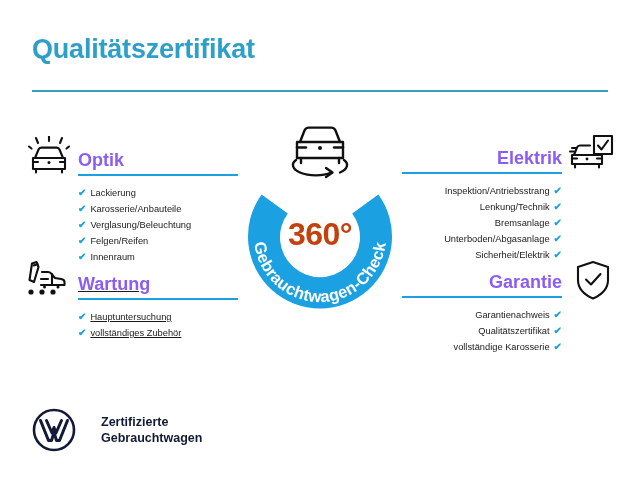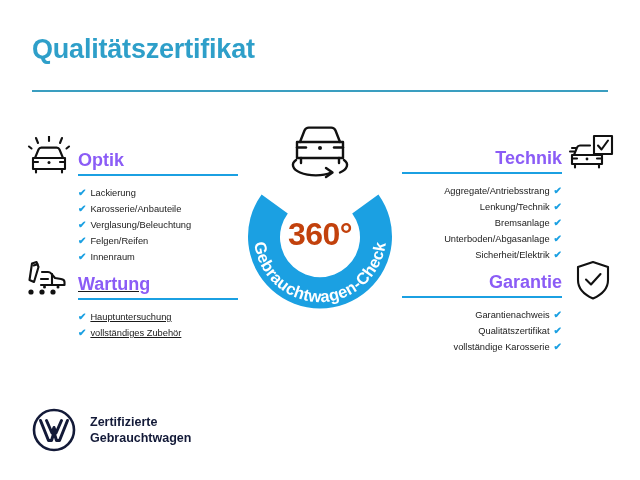--- a/index.html
+++ b/index.html
@@ -124,20 +124,21 @@
   }
   #badge-car svg { display: block; width: 100%; height: 100%; }
 
   
   #footer {
     position: absolute;
     left: 32px;
     top: 408px;
     display: flex;
     align-items: center;
+    gap: 11px;
   }
   #vw-logo {
     width: 44px;
     height: 44px;
     flex: 0 0 auto;
   }
   #vw-logo svg { display: block; width: 100%; height: 100%; }
   #footer-text {
     margin-left: 14px;
     font-size: 12.5px;
@@ -213,24 +214,24 @@
     <path d="M4 24.5 L9 24.5"></path>
     <path d="M29 24.5 L34 24.5"></path>
     <circle cx="19" cy="25" r="1.4" fill="#111" stroke="none"></circle>
     <path d="M7 30 L7 33.5"></path>
     <path d="M31 30 L31 33.5"></path>
     <path d="M8 14 L4 14"></path>
     <path d="M6 17.5 L2 17.5"></path>
   </svg>
 </div>
 <div class="section section-right" id="section-technik" style="top:150px;">
-  <div class="section-title">Technik</div>
-  <div class="section-rule"></div>
-  <ul class="section-list">
-    <li><span>Aggregate/Antriebsstrang</span><span class="check">✔</span></li>
+  <div class="section-title">Elektrik</div>
+  <div class="section-rule"></div>
+  <ul class="section-list">
+    <li><span>Inspektion/Antriebsstrang</span><span class="check">✔</span></li>
     <li><span>Lenkung/Technik</span><span class="check">✔</span></li>
     <li><span>Bremsanlage</span><span class="check">✔</span></li>
     <li><span>Unterboden/Abgasanlage</span><span class="check">✔</span></li>
     <li><span>Sicherheit/Elektrik</span><span class="check">✔</span></li>
   </ul>
 </div>
 
 <div class="sec-icon" id="icon-garantie">
   <svg viewBox="0 0 38 42" fill="none" stroke="#111" stroke-width="2.1" stroke-linecap="round" stroke-linejoin="round">
     <path d="M19 2 L34 7 L34 20 C34 29 27 35 19 38.5 C11 35 4 29 4 20 L4 7 Z"></path>

